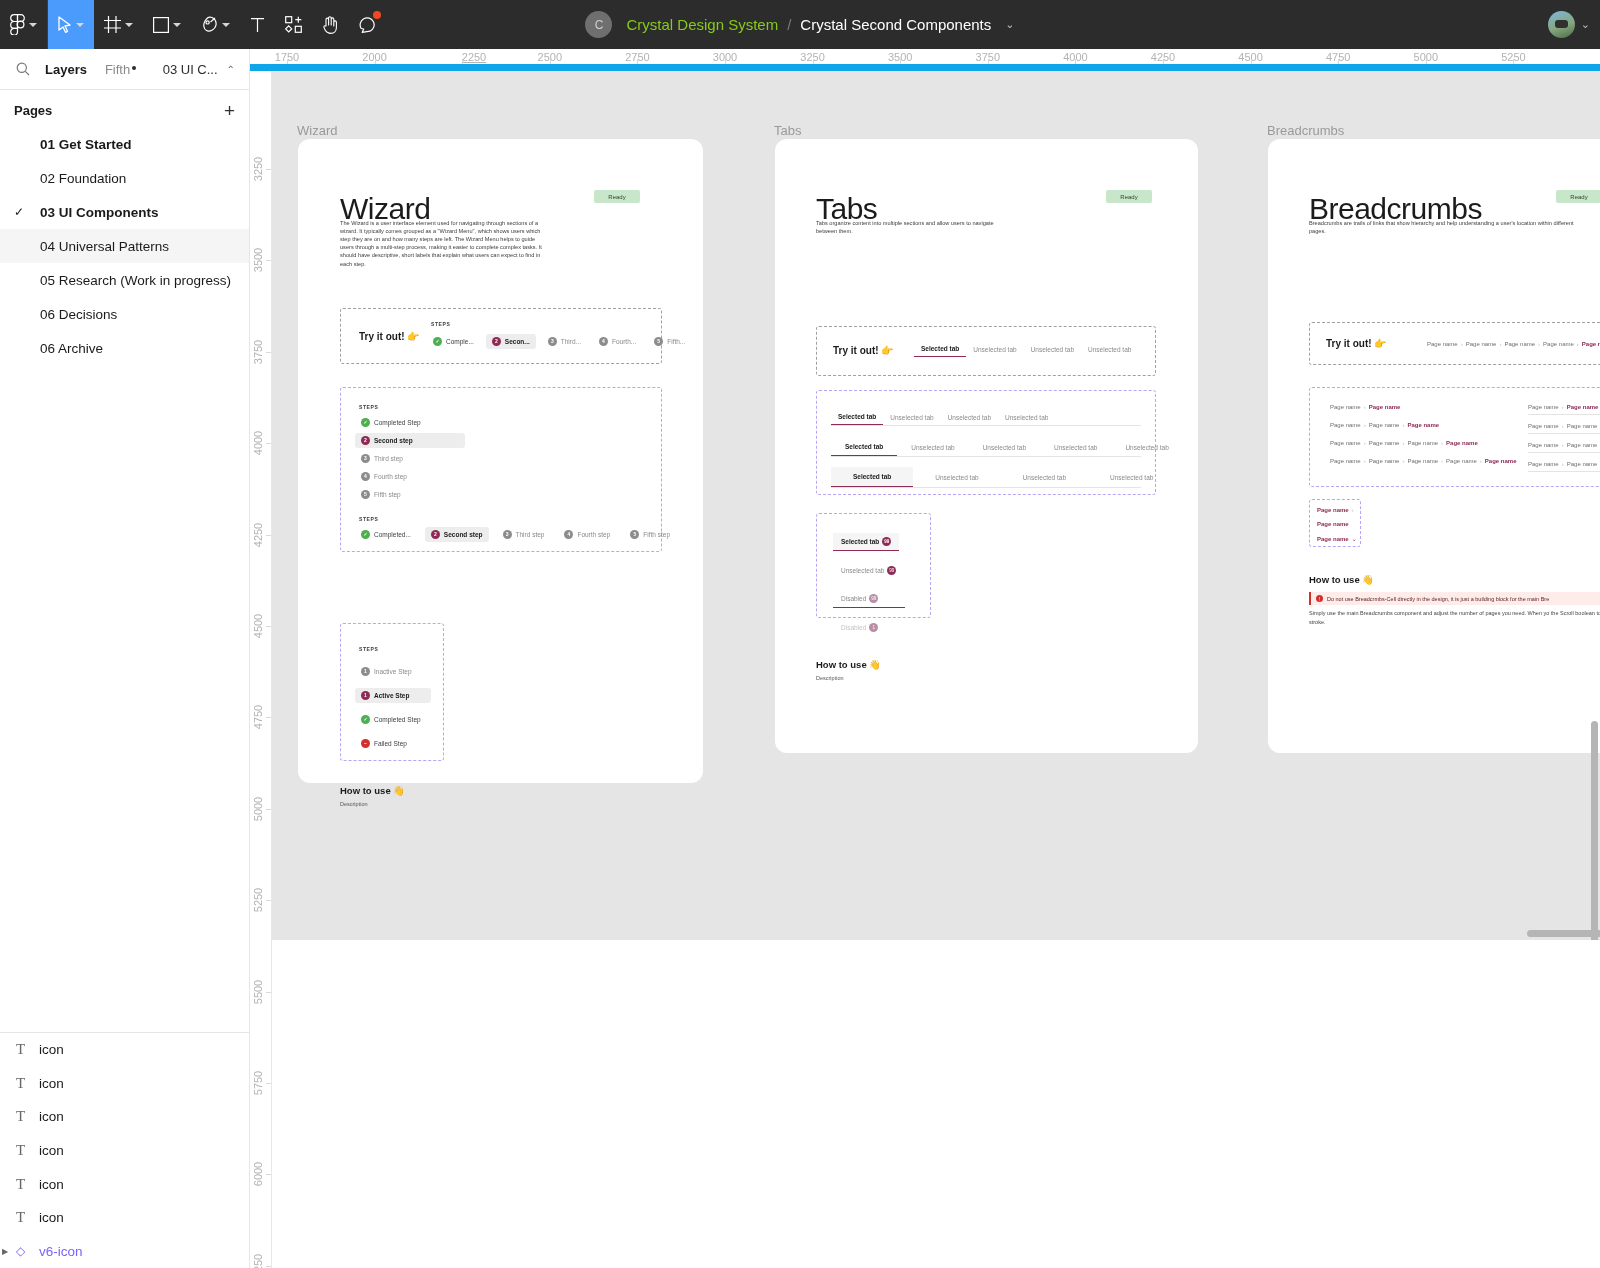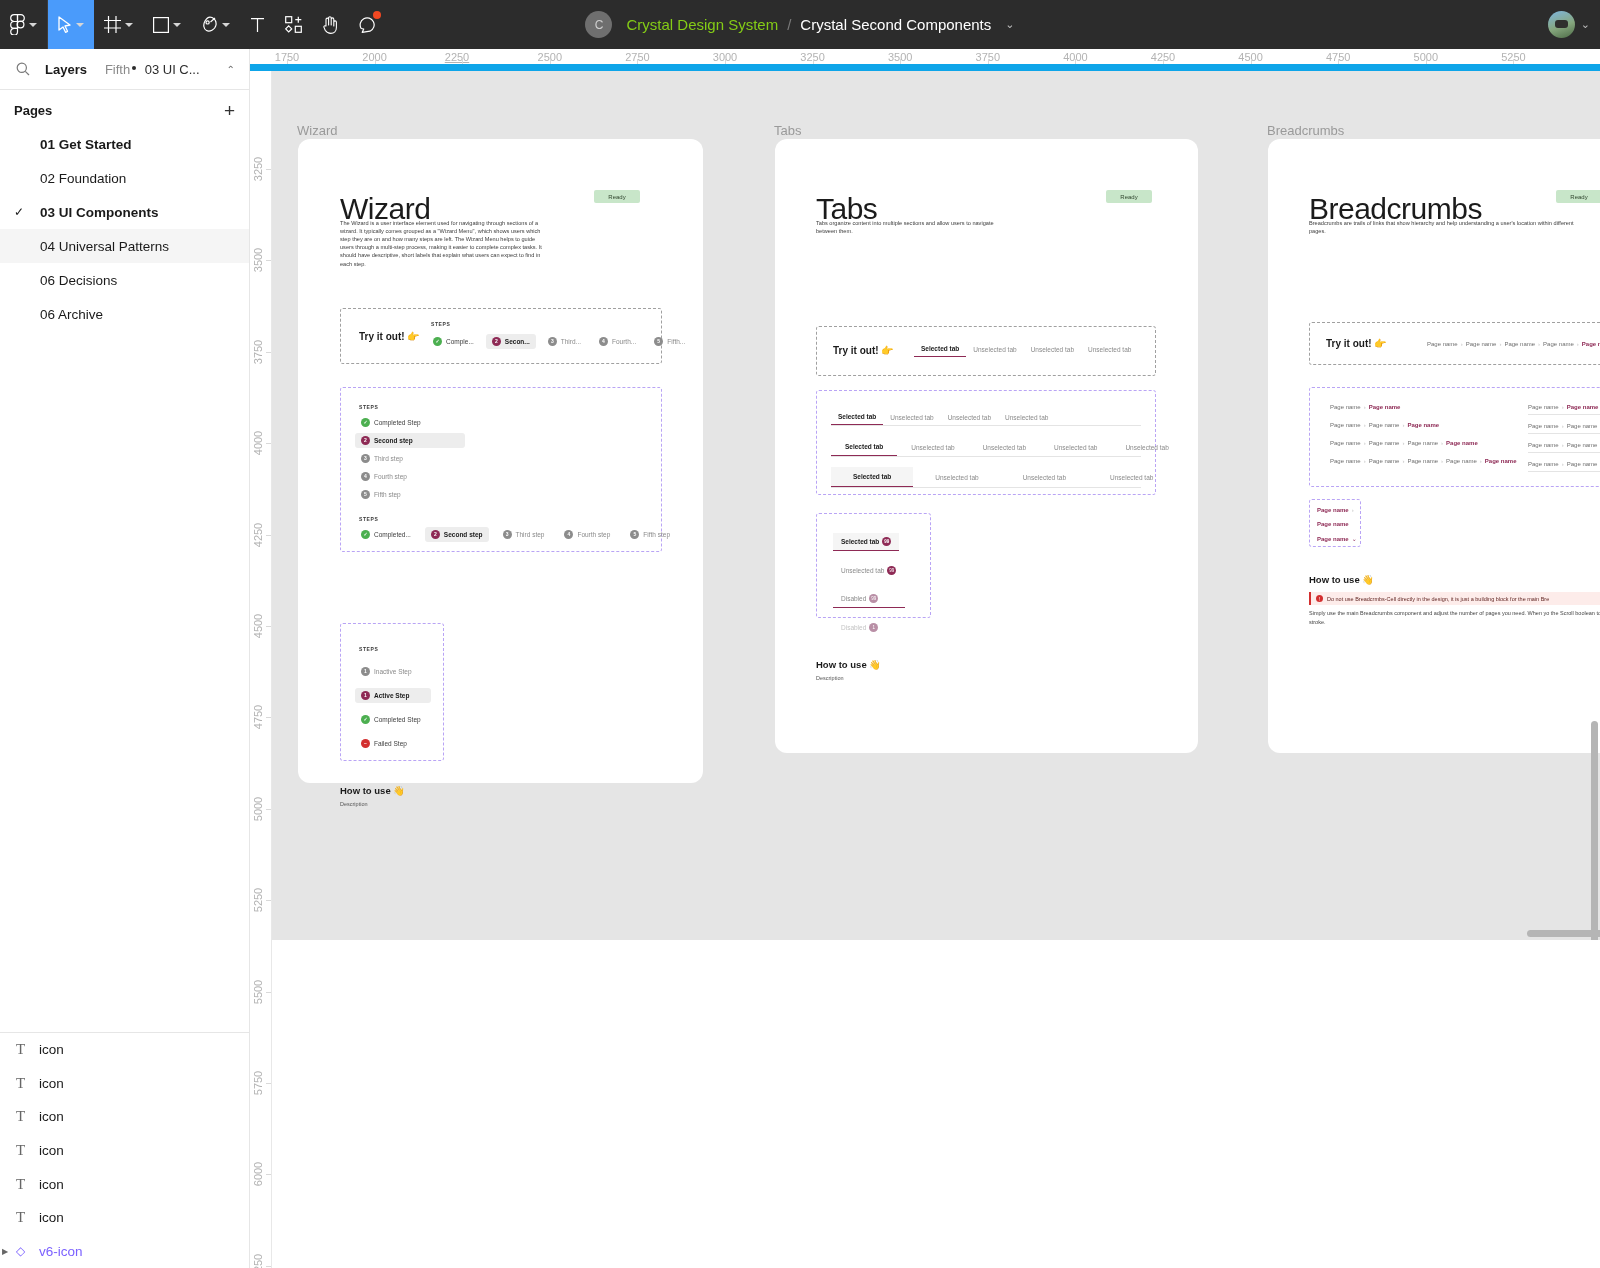--- a/index.html
+++ b/index.html
@@ -66,21 +66,21 @@
     border-bottom: 1px solid #e6e6e6; padding: 0 10px; position: relative;
   }
   .lp-search { width: 26px; display: flex; align-items: center; justify-content: center; }
   .lp-tab { font-size: 13px; padding: 0 9px; color: #8a8a8a; position: relative; }
   .lp-tab.sel { color: #1a1a1a; font-weight: bold; }
   .assets-dot {
     position: absolute; width: 4px; height: 4px; border-radius: 50%;
     background: #2c2c2c; top: 4px; right: 3px;
   }
   .lp-page-pill {
-    margin-left: auto; display: flex; align-items: center; gap: 27px;
+    margin-left: auto; display: flex; align-items: center; gap: 9px;
     font-size: 13px; color: #2c2c2c; padding-right: 4px;
   }
   .pages-head {
     display: flex; align-items: center; padding: 13px 14px 9px 14px;
   }
   .pages-head .ttl { font-size: 13px; font-weight: bold; color: #1a1a1a; }
   .pages-head .plus { margin-left: auto; font-size: 19px; color: #333; line-height: 14px; }
   .page-item {
     height: 34px; display: flex; align-items: center;
     font-size: 13.5px; color: #1a1a1a; padding-left: 14px;
@@ -331,20 +331,24 @@
     <div class="page-item bold">
       <span class="ck">✓</span>
       <span class="lbl">03 UI Components</span>
     </div>
     <div class="page-item cur">
       <span class="ck"></span>
       <span class="lbl">04 Universal Patterns</span>
     </div>
     <div class="page-item">
       <span class="ck"></span>
+      <span class="lbl">05 Research (Work in progress)</span>
+    </div>
+    <div class="page-item">
+      <span class="ck"></span>
       <span class="lbl">06 Decisions</span>
     </div>
     <div class="page-item">
       <span class="ck"></span>
       <span class="lbl">06 Archive</span>
     </div>
   </div>
 
   <div class="layers-list">
     <div class="layers-divider"></div>
@@ -378,21 +382,21 @@
       <span>v6-icon</span>
     </div>
   </div>
 </div>
 
 <div class="ruler-h" id="rulerH">
     <div class="tick" style="left: 37px;">1750</div>
     <div class="mark" style="left: 37px;"></div>
     <div class="tick" style="left: 124.6px;">2000</div>
     <div class="mark" style="left: 124.6px;"></div>
-    <div class="tick" style="left: 207px; text-decoration: underline;">2250</div>
+    <div class="tick" style="left: 224px; text-decoration: underline;">2250</div>
     <div class="mark" style="left: 212.2px;"></div>
     <div class="tick" style="left: 299.8px;">2500</div>
     <div class="mark" style="left: 299.8px;"></div>
     <div class="tick" style="left: 387.4px;">2750</div>
     <div class="mark" style="left: 387.4px;"></div>
     <div class="tick" style="left: 475px;">3000</div>
     <div class="mark" style="left: 475px;"></div>
     <div class="tick" style="left: 562.6px;">3250</div>
     <div class="mark" style="left: 562.6px;"></div>
     <div class="tick" style="left: 650.2px;">3500</div>

